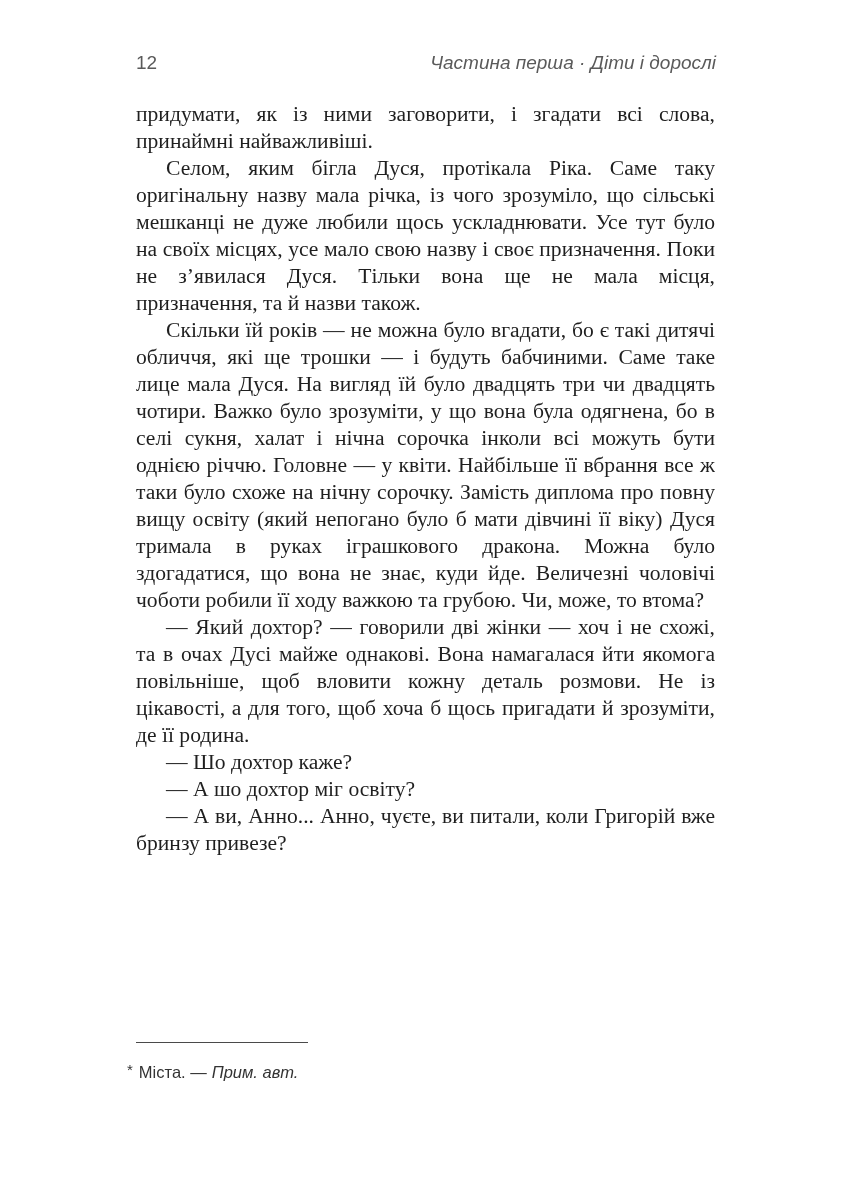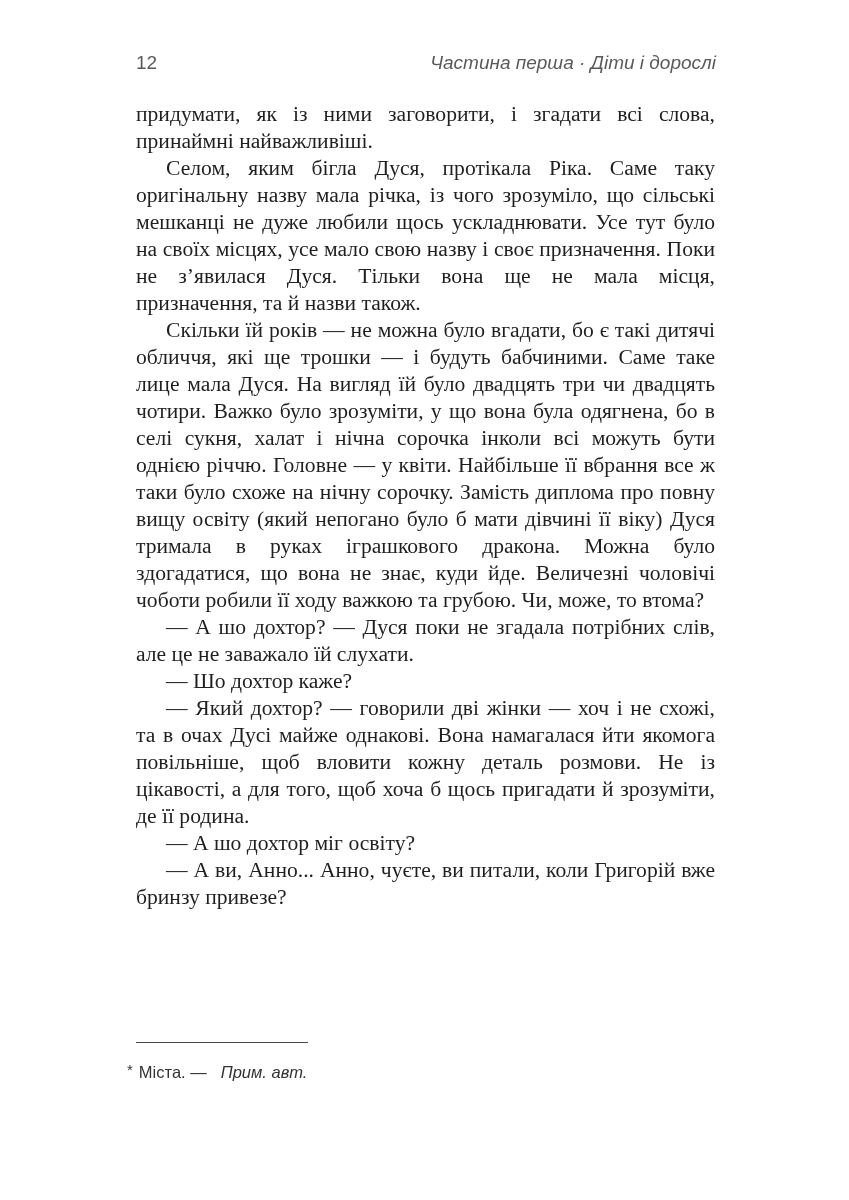--- a/index.html
+++ b/index.html
@@ -66,40 +66,39 @@
     line-height: 22px;
     color: #333333;
   }
   .fn-marker {
     display: inline-block;
     margin-left: -9px;
     margin-right: 6px;
     vertical-align: 3px;
     font-size: 15px;
   }
-  .fn-text { margin-right: 14px; text-align: right; }
+  .fn-text { margin-right: 5px; text-align: right; }
   .fn-atted { font-style: italic; }
 </style>
 </head>
 <body>
 
 <div class="page">
 
   <header class="page-header">
     <span class="page-number">12</span>
     <span class="running-header">Частина перша · Діти і дорослі</span>
   </header>
 
   <main class="page-body">
     <p class="para no-indent">придумати, як із ними заговорити, і згадати всі слова, принаймні найважливіші.</p>
     <p class="para">Селом, яким бігла Дуся, протікала Ріка. Саме таку оригінальну назву мала річка, із чого зрозуміло, що сільські мешканці не дуже любили щось ускладнювати. Усе тут було на своїх місцях, усе мало свою назву і своє призначення. Поки не з’явилася Дуся. Тільки вона ще не мала місця, призначення, та й назви також.</p>
     <p class="para">Скільки їй років — не можна було вгадати, бо є такі дитячі обличчя, які ще трошки — і будуть бабчиними. Саме таке лице мала Дуся. На вигляд їй було двадцять три чи двадцять чотири. Важко було зрозуміти, у що вона була одягнена, бо в селі сукня, халат і нічна сорочка інколи всі можуть бути однією річчю. Головне — у квіти. Найбільше її вбрання все ж таки було схоже на нічну сорочку. Замість диплома про повну вищу освіту (який непогано було б мати дівчині її віку) Дуся тримала в руках іграшкового дракона. Можна було здогадатися, що вона не знає, куди йде. Величезні чоловічі чоботи робили її ходу важкою та грубою. Чи, може, то втома?</p>
-    <p class="para">— А шо дохтор? — Дуся поки не згадала потрібних слів, але це не заважало їй слухати.</p>
+    <p class="para">— Який дохтор? — говорили дві жінки — хоч і не схожі, та в очах Дусі майже однакові. Вона намагалася йти якомога повільніше, щоб вловити кожну деталь розмови. Не із цікавості, а для того, щоб хоча б щось пригадати й зрозуміти, де її родина.</p>
     <p class="para">— Шо дохтор каже?</p>
-    <p class="para">— Який дохтор? — говорили дві жінки — хоч і не схожі, та в очах Дусі майже однакові. Вона намагалася йти якомога повільніше, щоб вловити кожну деталь розмови. Не із цікавості, а для того, щоб хоча б щось пригадати й зрозуміти, де її родина.</p>
     <p class="para">— А шо дохтор міг освіту?</p>
     <p class="para">— А ви, Анно... Анно, чуєте, ви питали, коли Григорій вже бринзу привезе?</p>
   </main>
 
   <footer class="footnote-section">
     <div class="fn-rule"></div>
     <p class="footnote">
       <span class="fn-marker">*</span><span class="fn-text">Міста. —</span><span class="fn-atted">Прим. авт.</span>
     </p>
   </footer>

